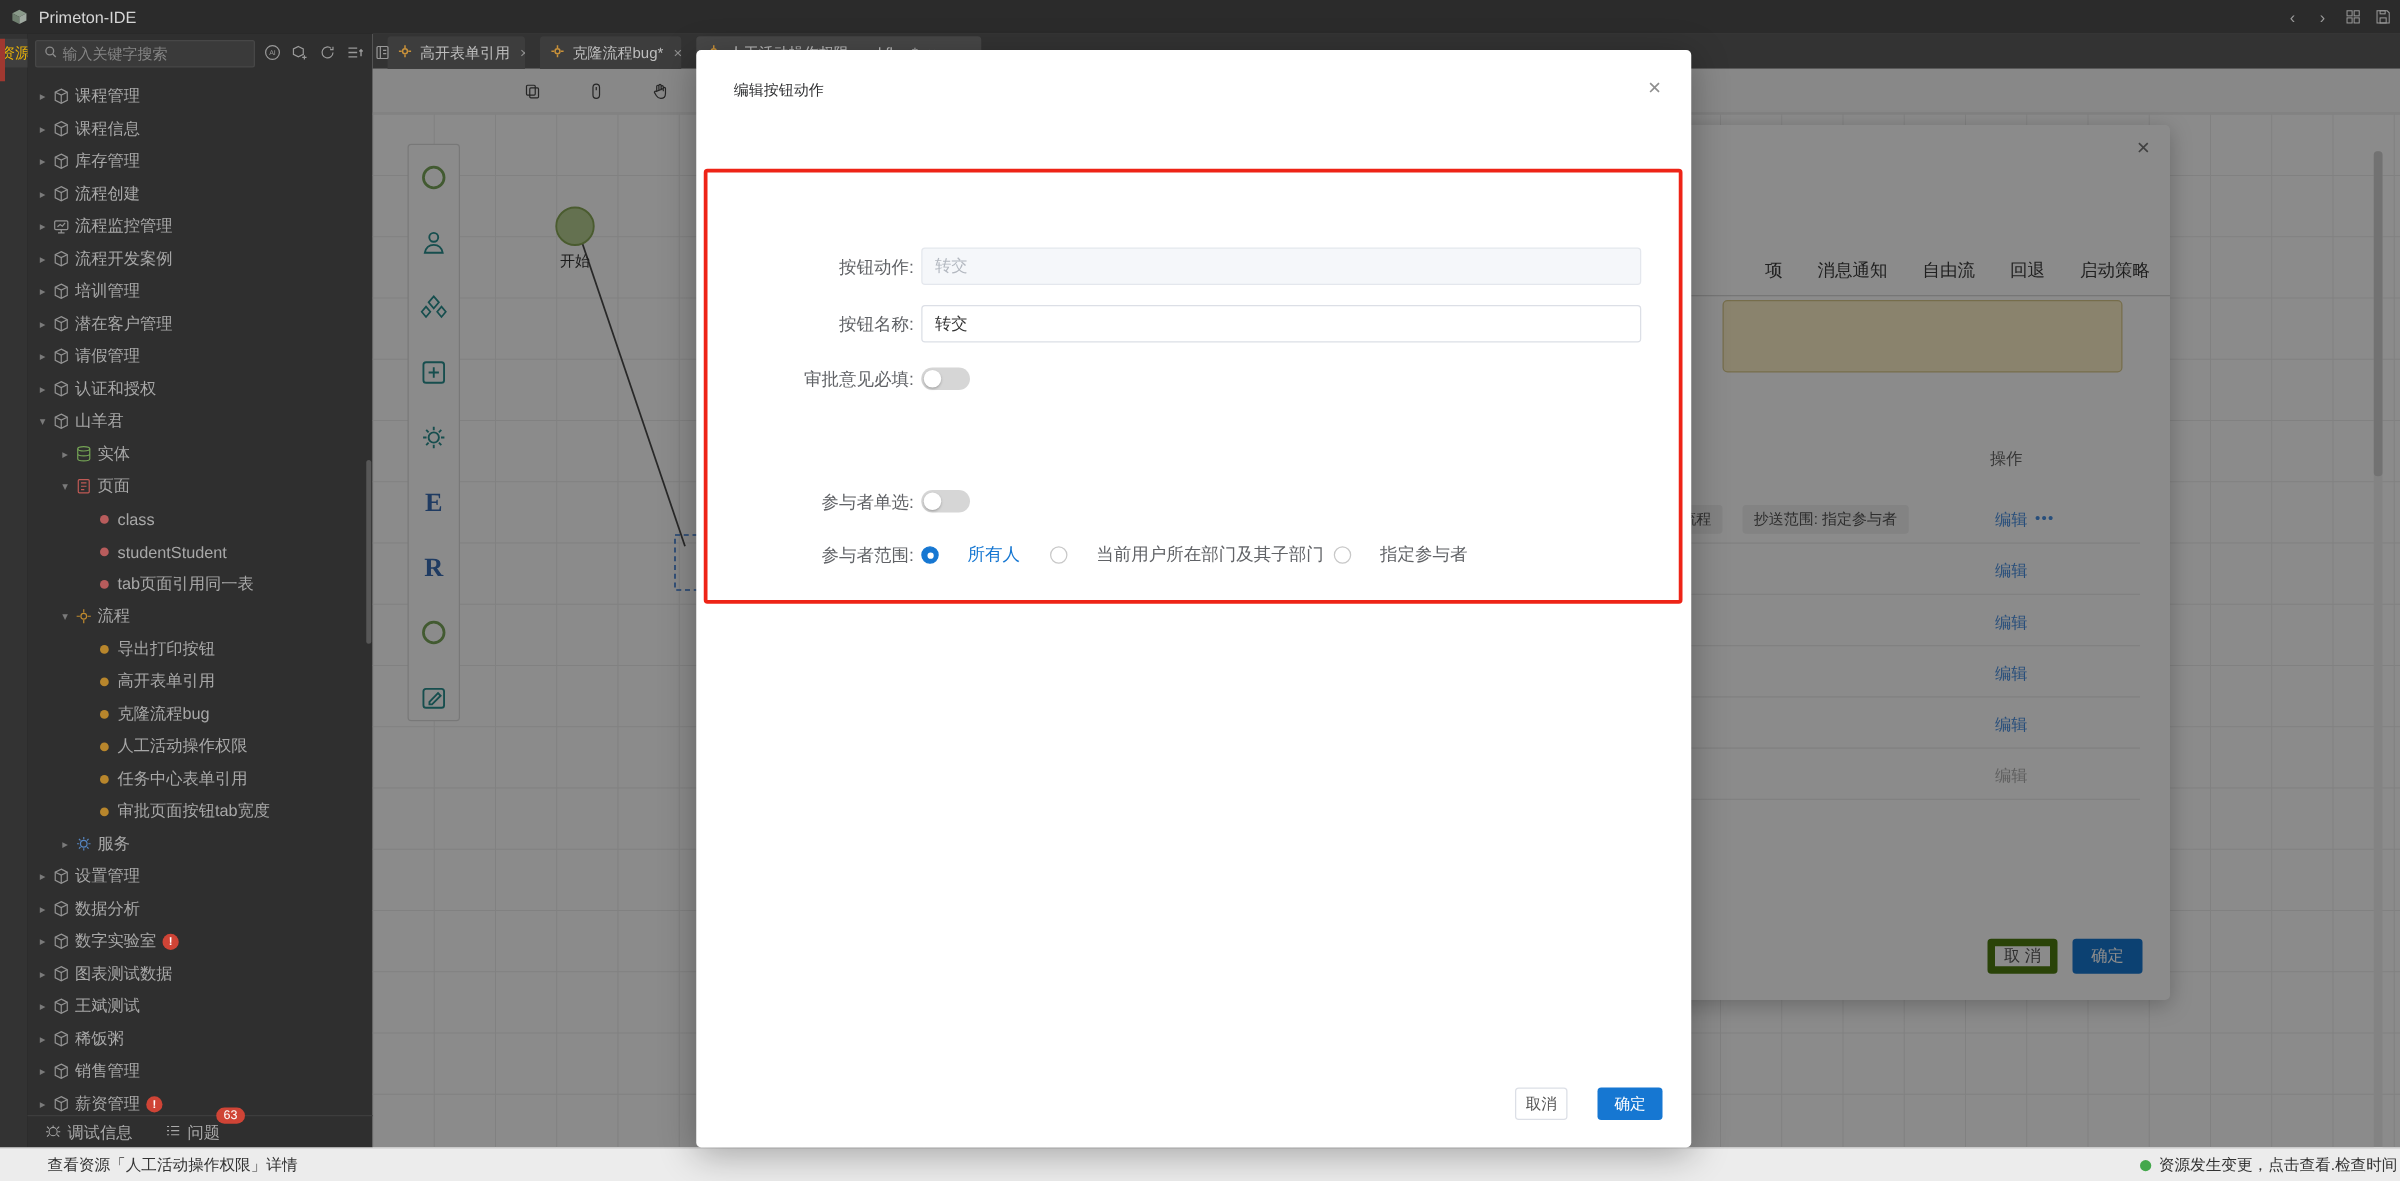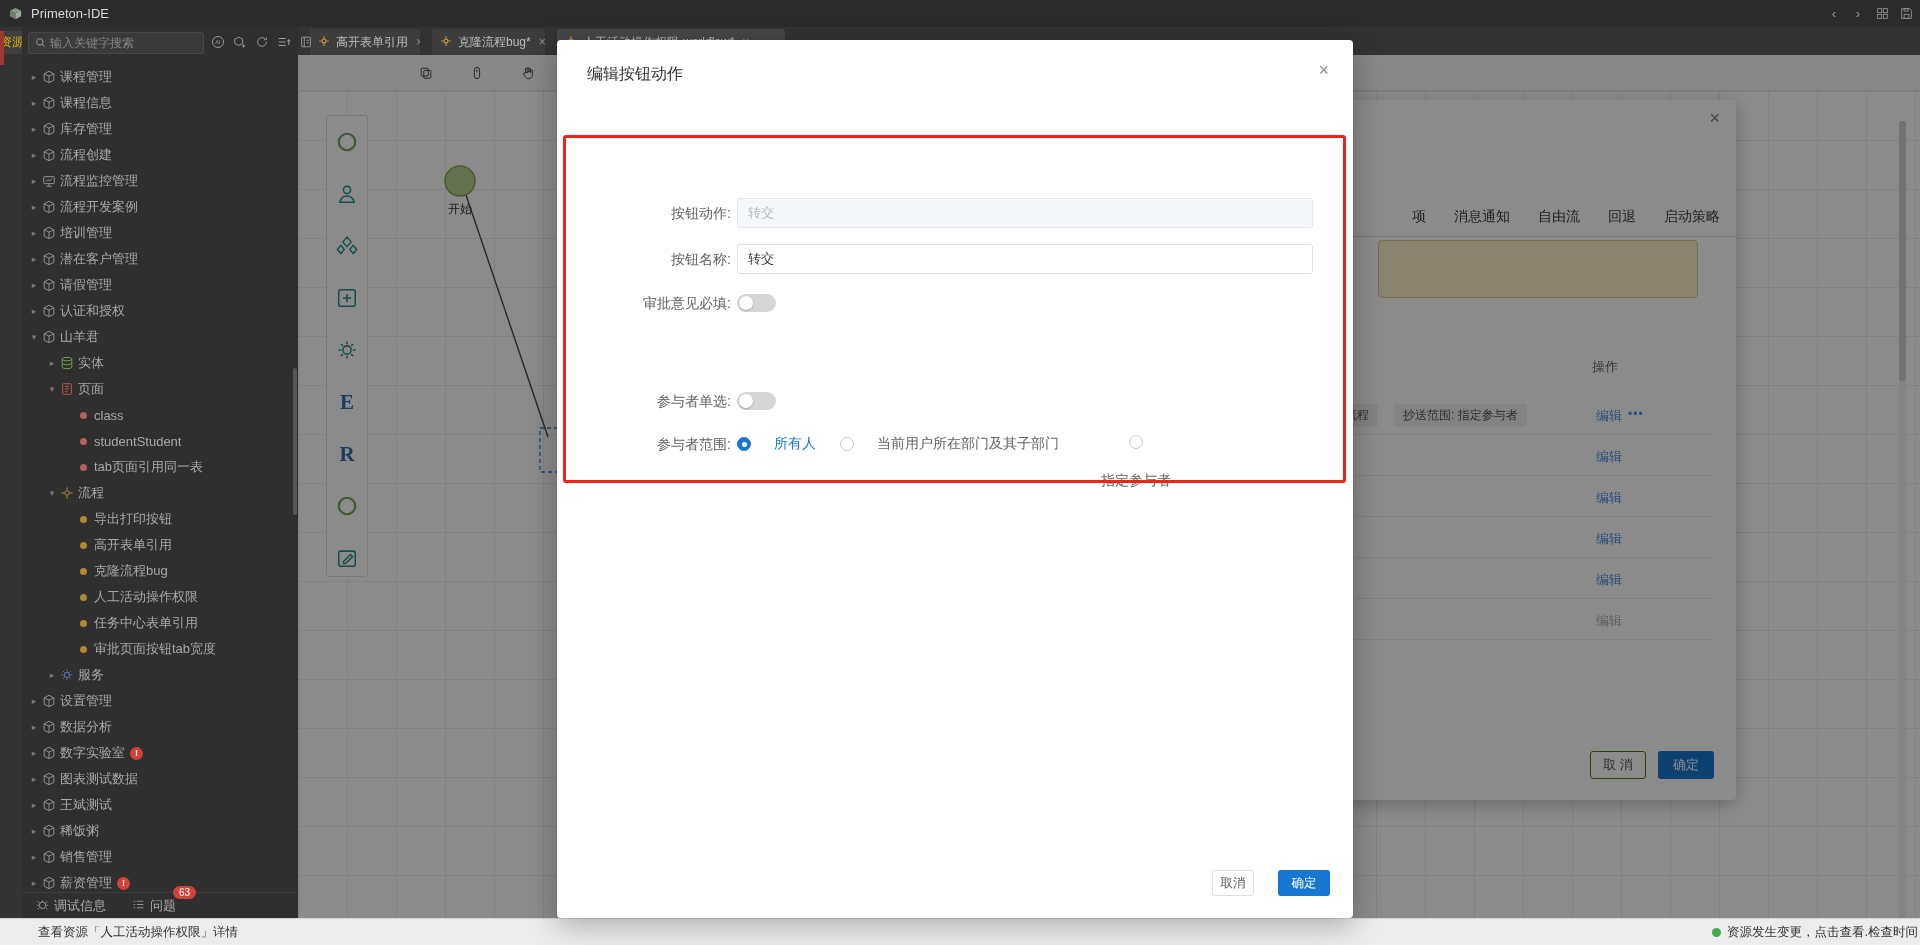--- a/index.html
+++ b/index.html
@@ -76,30 +76,30 @@
   #bgd-warn { position:absolute; left:698px; top:140px; width:320px; height:58px; background:#fdf1c8;
     border:1px solid #d9c98a; border-radius:4px; }
   #bgd-opcol { position:absolute; left:912px; top:258px; font-size:13px; color:#666; }
   .bgd-sep { position:absolute; left:640px; right:24px; height:1px; background:#ececec; }
   .bgd-edit { position:absolute; left:916px; font-size:13px; color:#4a90e2; }
   .bgd-edit.dis { color:#b0b0b0; }
   .bgd-more { position:absolute; left:948px; font-size:12px; color:#4a90e2; letter-spacing:1px; }
   .bgd-tag { position:absolute; background:#f0f0f0; border-radius:3px; font-size:12px; color:#555; padding:3px 9px; white-space:nowrap; }
   .bgd-btn { position:absolute; top:651px; width:56px; height:28px; border-radius:3px; font-size:13px;
     display:flex; align-items:center; justify-content:center; }
-  #bgd-cancel { left:910px; border:1px solid #4d7c0f; background:#fff; color:#555; }
+  #bgd-cancel { left:910px; border:6px solid #4d7c0f; background:#fff; color:#555; }
   #bgd-ok { left:978px; background:#1677d2; color:#fff; }
 
   
   #dim { position:absolute; left:0; top:28px; right:0; bottom:0; background:rgba(0,0,0,.455); z-index:5; }
 
   
   #modal { position:absolute; left:557px; top:40px; width:796px; height:878px; background:#fff; border-radius:4px;
     z-index:20; box-shadow:0 6px 30px rgba(0,0,0,.3); font-size:14px; color:#606266; }
-  #m-title { position:absolute; left:30px; top:24px; font-size:16px; color:#303133; }
+  #m-title { position:absolute; left:30px; top:24px; font-size:12px; color:#303133; }
   #m-close { position:absolute; right:24px; top:20px; font-size:18px; color:#909090; }
   .m-section { position:absolute; left:19px; width:766px; height:27px; background:#f2f2f2;
     border-left:3px solid #1677d2; display:flex; align-items:center; padding-left:10px;
     font-weight:bold; color:#303133; font-size:14px; }
   .m-label { position:absolute; left:0; width:174px; text-align:right; line-height:30px; }
   .m-input { position:absolute; left:180px; width:576px; height:30px; border:1px solid #dcdfe6; border-radius:3px;
     padding:0 10px; font-size:13px; color:#333; outline:none; background:#fff; font-family:inherit; }
   .m-input:disabled { background:#f5f7fa; color:#b3b8c0; border-color:#e4e7ed; }
   .toggle { position:absolute; left:180px; width:39px; height:18px; border-radius:9px; background:#d6d6d6; }
   .toggle::after { content:''; position:absolute; left:2px; top:2px; width:14px; height:14px;
@@ -693,21 +693,21 @@
   <div class="m-label" style="top:389px">参与者范围:</div>
   <div id="m-radios">
       <span class="ropt sel" style="left: 0px;">
         <span class="radio"></span>
         <span>所有人</span>
       </span>
       <span class="ropt" style="left: 103px;">
         <span class="radio"></span>
         <span>当前用户所在部门及其子部门</span>
       </span>
-      <span class="ropt" style="left: 364px; flex-direction: column;">
+      <span class="ropt" style="left: 330px;">
         <span class="radio"></span>
         <span>指定参与者</span>
       </span>
     </div>
 
   <div class="m-btn" id="m-cancel">取消</div>
   <div class="m-btn" id="m-ok">确定</div>
 </div>
 
 <div id="annot"></div>

